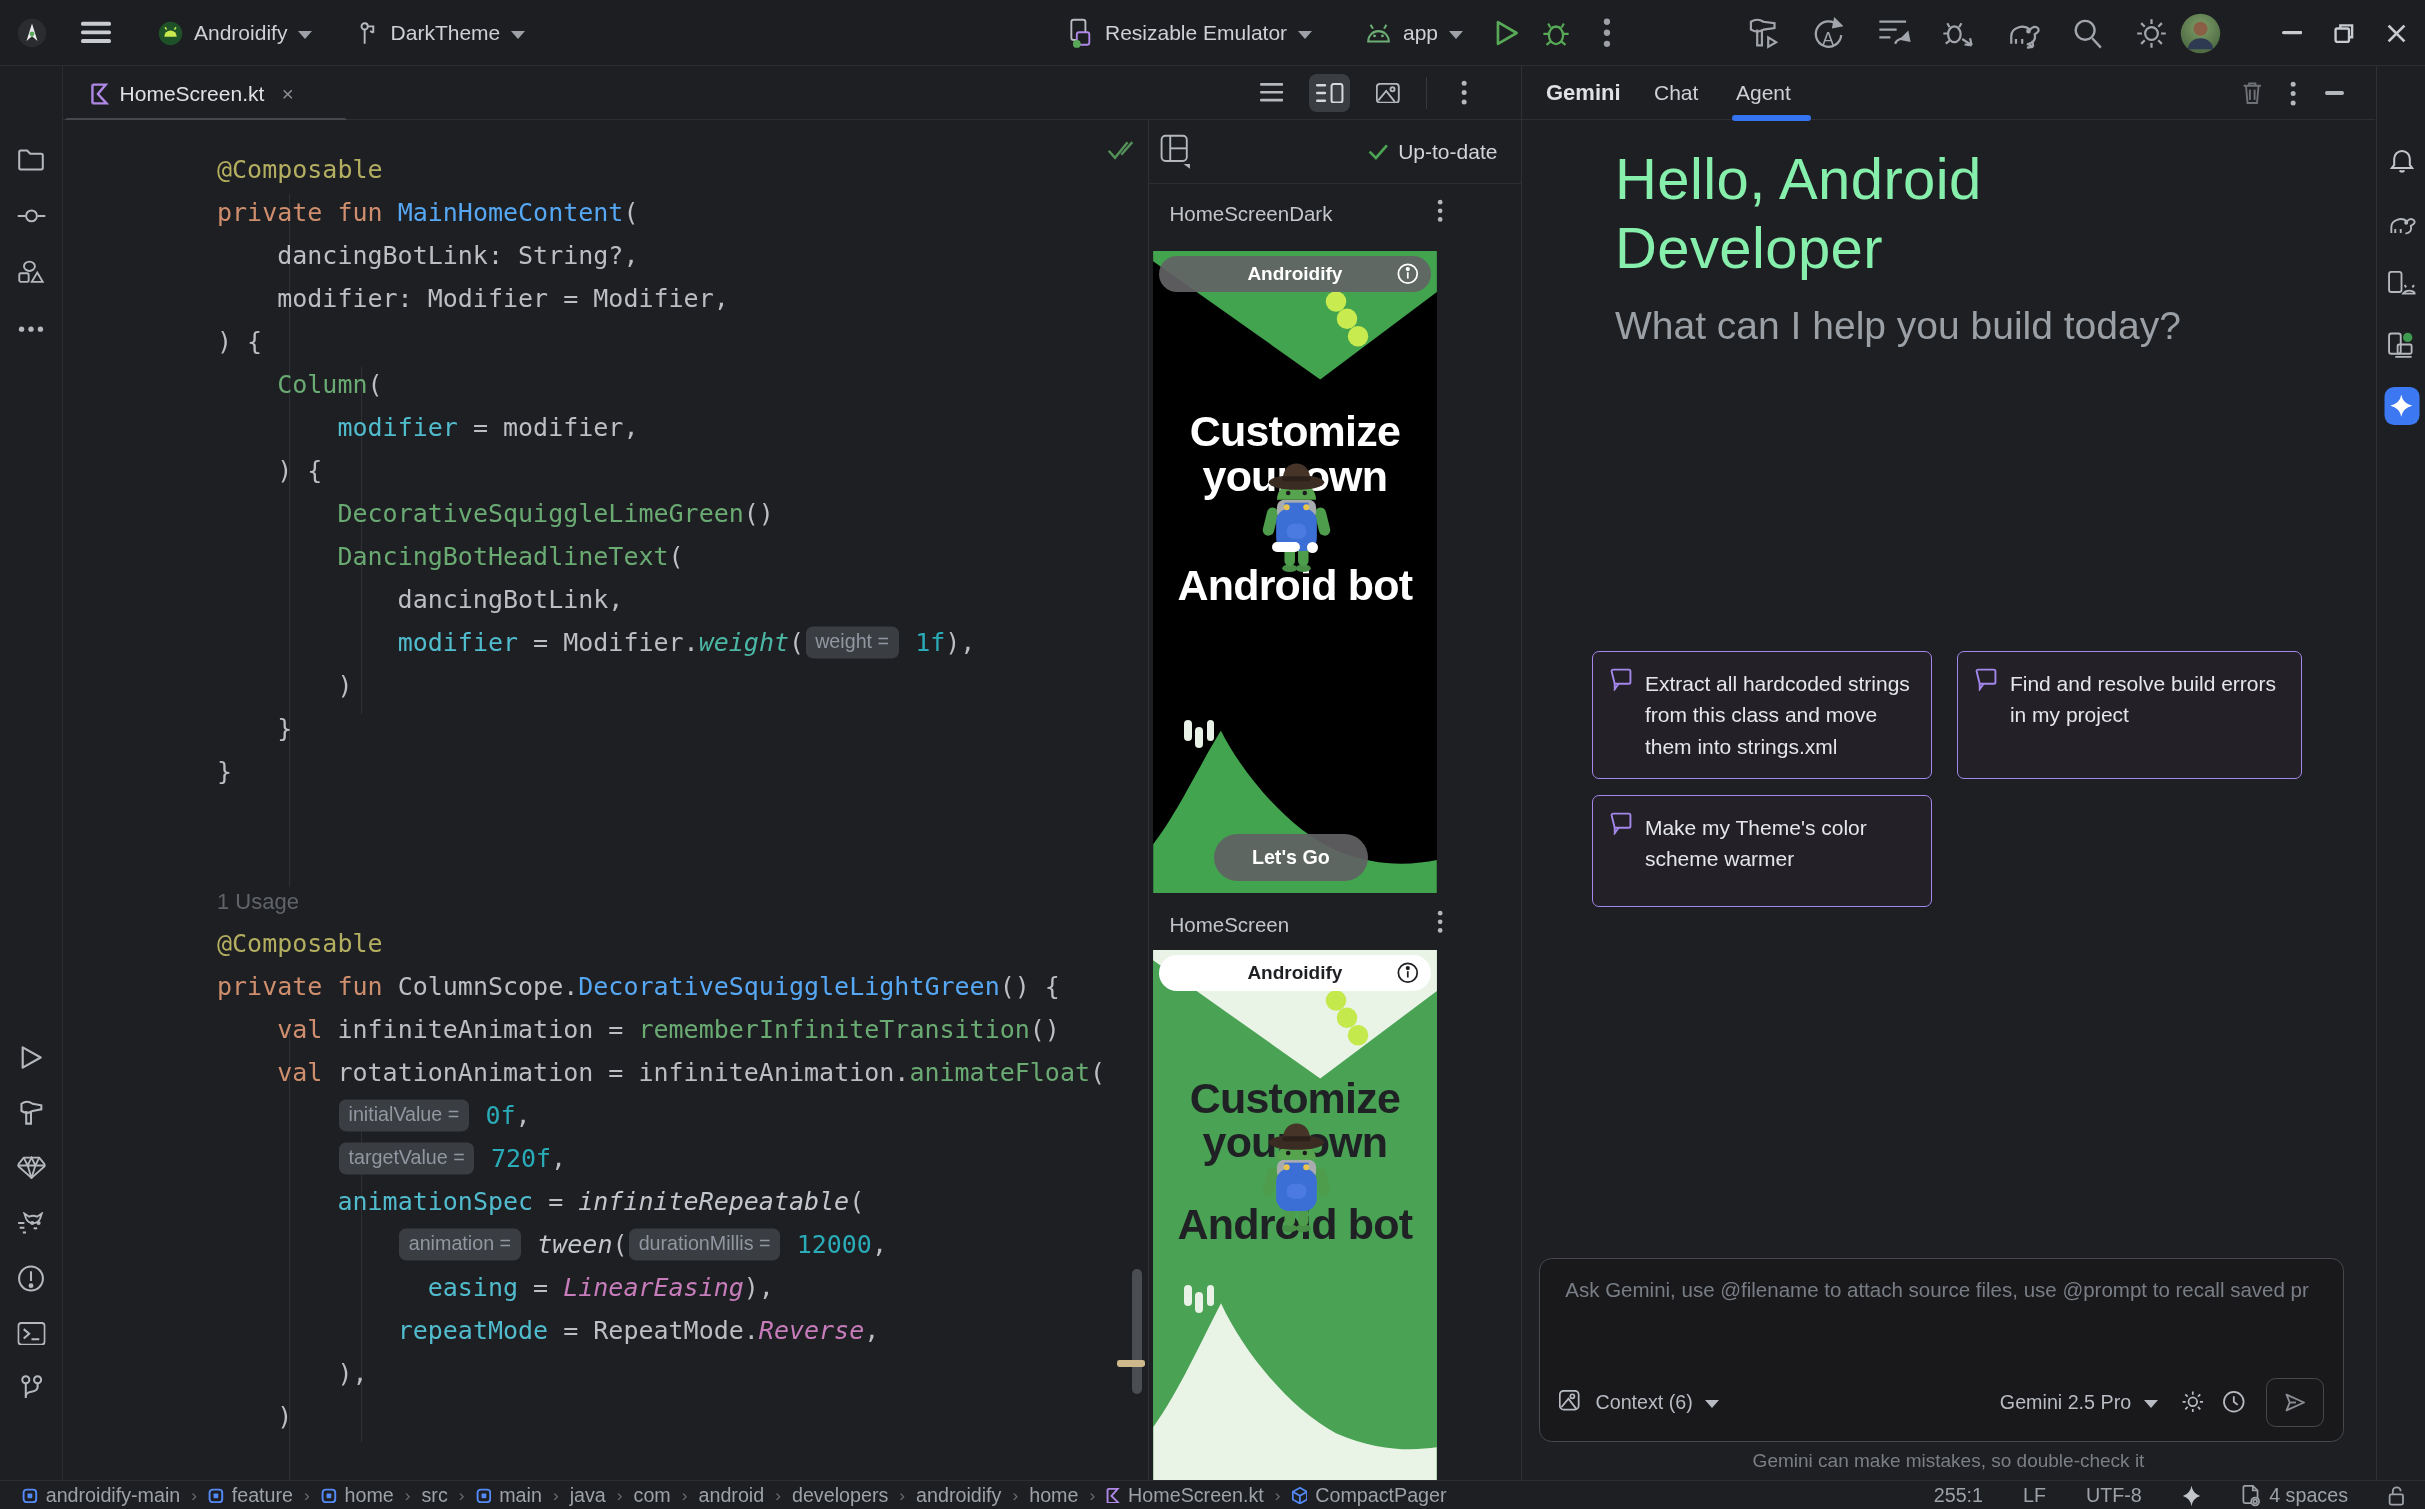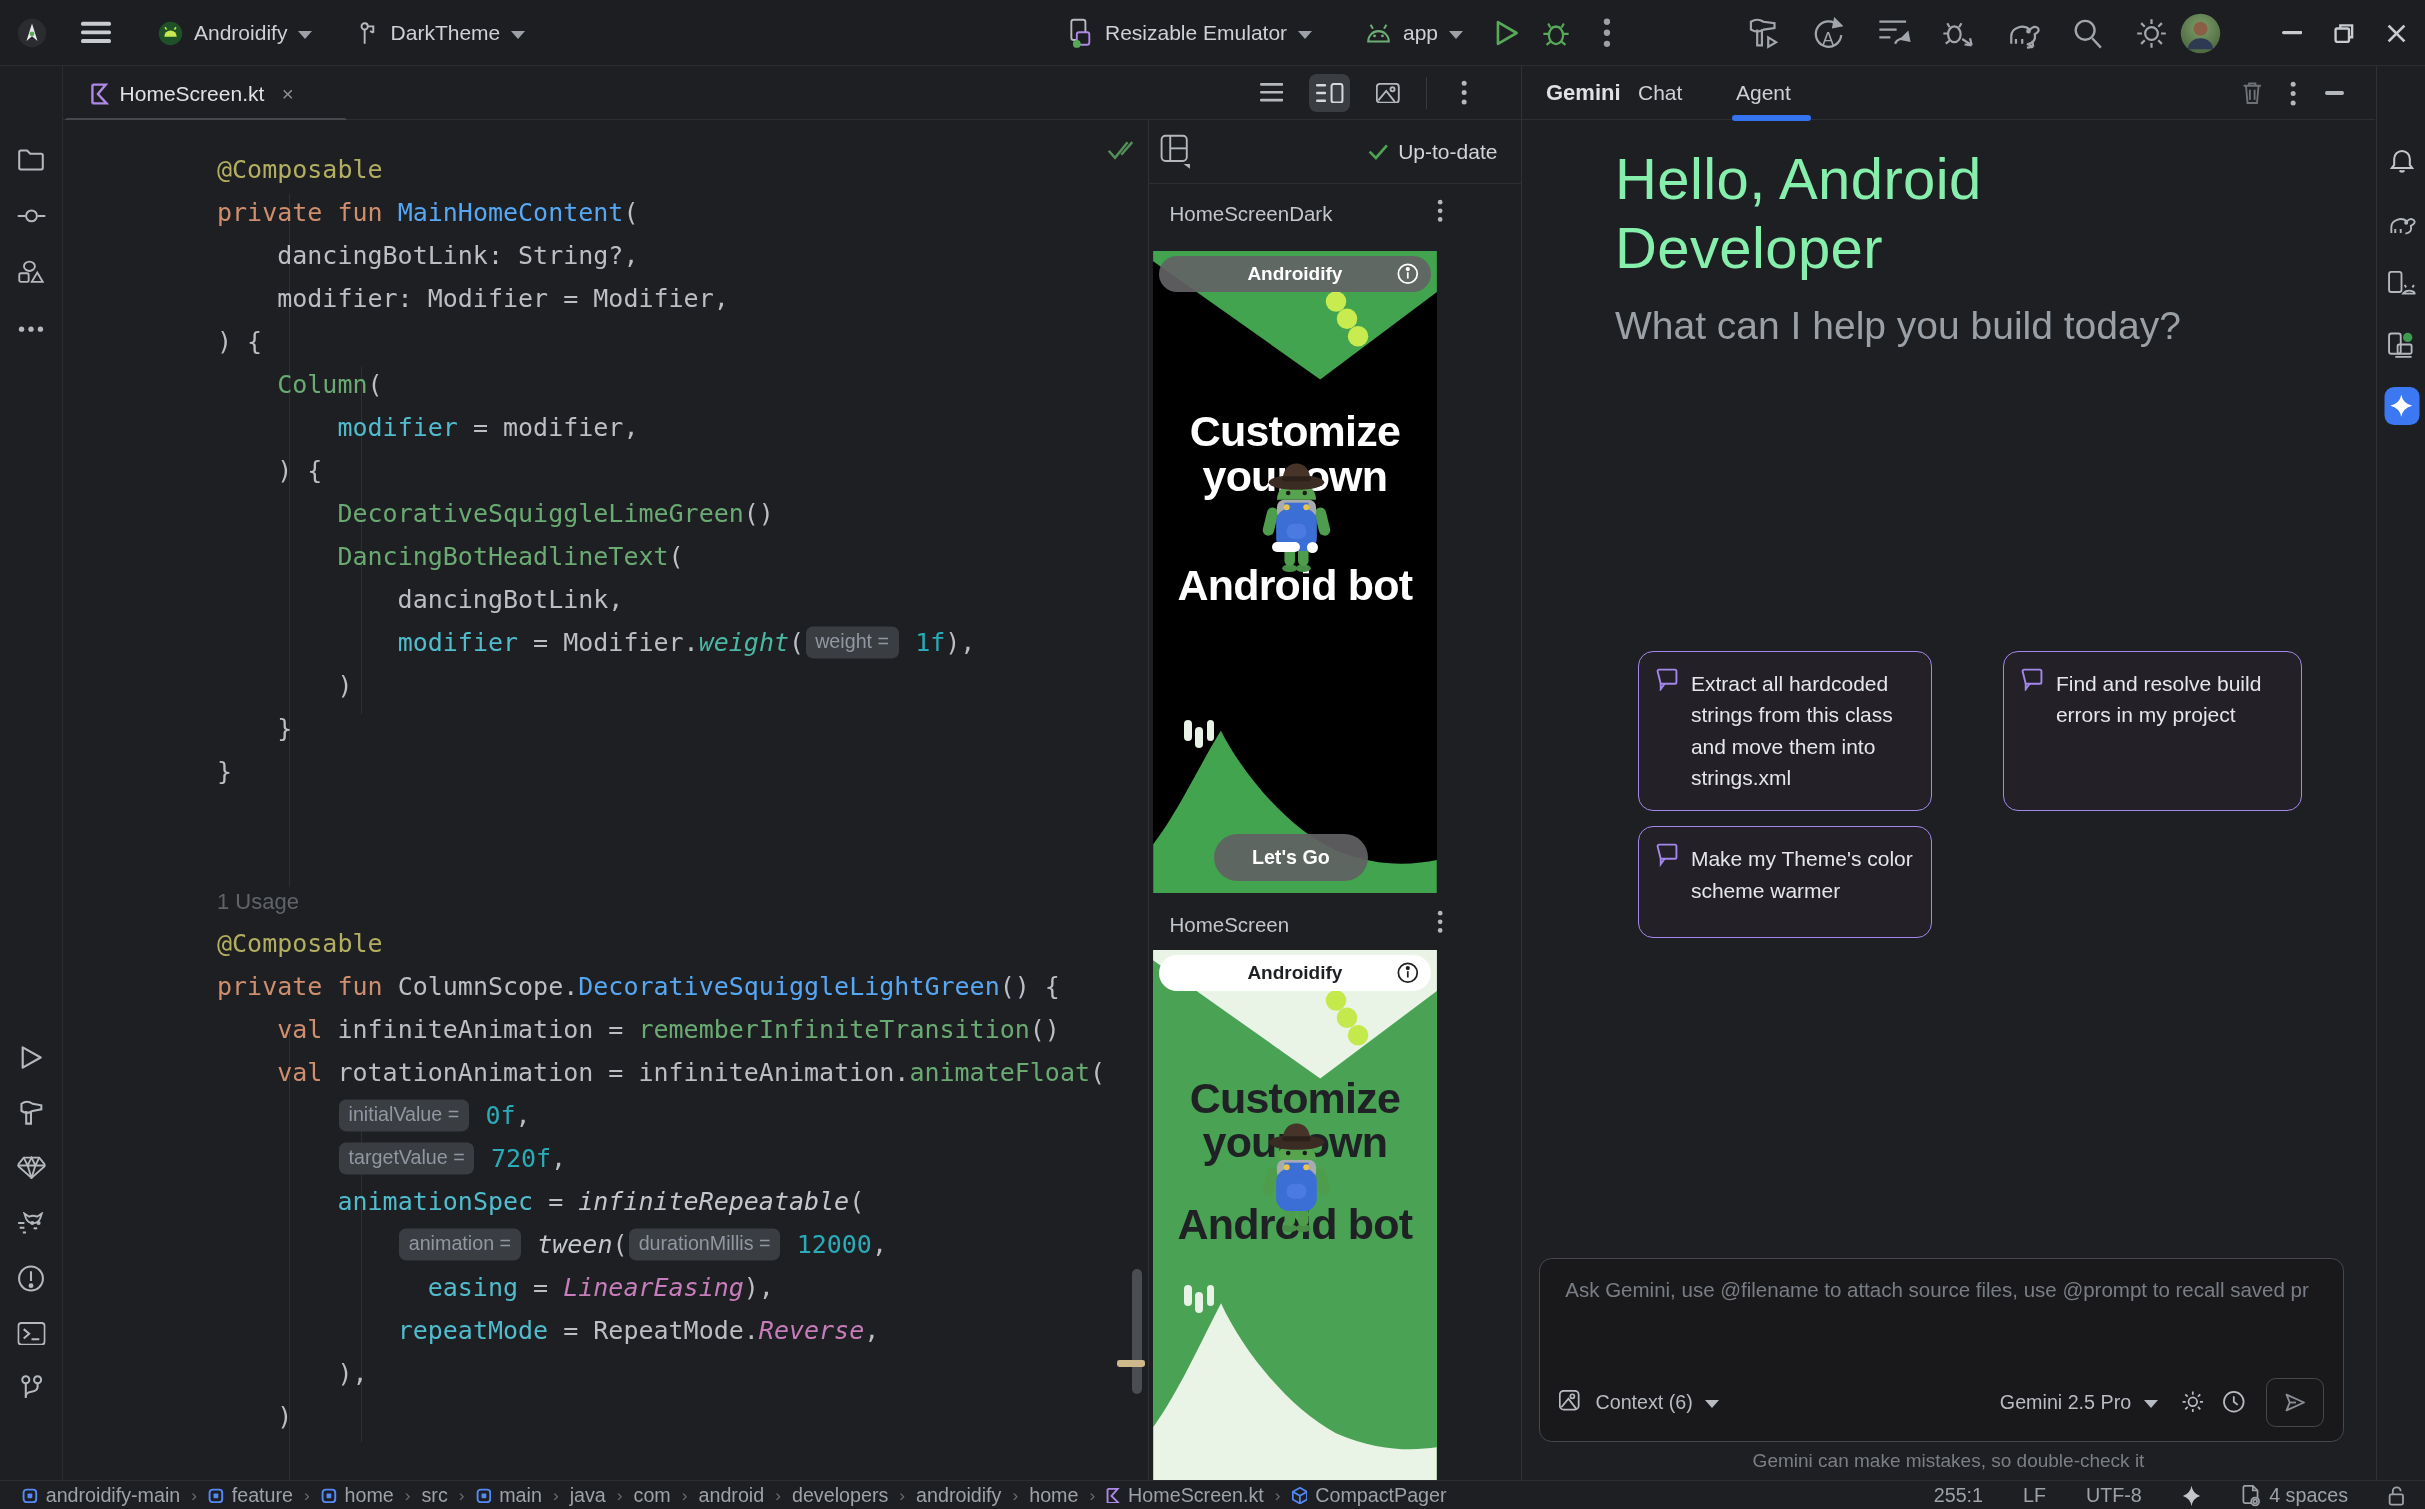--- a/index.html
+++ b/index.html
@@ -77,21 +77,21 @@
   
   .gemini { position:absolute; left:1521px; top:66px; width:854px; height:1414px; background:#1E1F22; border-left:0.8px solid #2F3134; }
   .g-header { position:absolute; left:0; top:0; width:100%; height:54px; border-bottom:0.8px solid #2C2E31; }
   .g-title { position:absolute; left:24px; top:0; height:54px; display:flex; align-items:center; font-size:22px; font-weight:bold; color:#DFE1E5; }
   .g-tab { position:absolute; top:0; height:54px; display:flex; align-items:center; font-size:21px; color:#CED0D6; }
   .g-underline { position:absolute; left:210px; top:49px; width:79px; height:5.5px; border-radius:3.2px; background:#3574F0; }
   .g-hicons { position:absolute; right:31.5px; top:0; height:54px; display:flex; align-items:center; gap:28px; }
   .g-hello { position:absolute; left:93px; font-size:58px; letter-spacing:0.4px; color:#86efac; font-weight:400; }
   .g-sub { position:absolute; left:93px; font-size:39px; color:#9AA0A6; }
   .g-cards { position:absolute; left:70px; top:585px; width:725px; display:grid; grid-template-columns:340px 345px; grid-gap:15.8px 25px; }
-  .g-card { border:1.6px solid #A487EC; border-radius:15px; background:#232127; min-height:112px; padding:15.8px 17.3px; display:flex; gap:12.6px;margin-left:46px; }
+  .g-card { border:1.6px solid #A487EC; border-radius:7px; background:#232127; min-height:112px; padding:15.8px 17.3px; display:flex; gap:12.6px; }
   .g-card-text { font-size:21px; line-height:31.5px; color:#E4E6EA; }
   .g-input { position:absolute; left:17.3px; top:1192px; width:805px; height:184px; border:1.6px solid #46484D; border-radius:12.6px; background:#19191C; }
   .g-ph { position:absolute; left:25px; top:19px; width:753px; font-size:20.5px; color:#797E86; white-space:nowrap; overflow:hidden; }
   .g-inrow { position:absolute; left:0; bottom:14px; width:100%; height:50px; display:flex; align-items:center; padding:0 19px; gap:12.6px; color:#B8BCC2; font-size:19.7px; }
   .g-send { width:58px; height:49px; border:1.6px solid #46484D; border-radius:9.5px; display:flex; align-items:center; justify-content:center; margin-left:7.9px; }
   .g-footer { position:absolute; left:0; top:1384px; width:100%; text-align:center; font-size:19px; color:#7B7F85; }
   .spacer { flex:1; }
 
   
   .statusbar { position:absolute; left:0; bottom:0; width:2426px; height:30px; background:#1E1F22; border-top:0.8px solid #2C2E31;
@@ -632,21 +632,21 @@
         </div>
       <svg class="abs" style="left:0; top:351px;" width="284" height="181" viewBox="0 0 360 230">
         <path d="M0 160 C 30 120 64 45 86 3 C 112 60 170 135 232 168 C 286 192 332 190 360 186 L360 230 L0 230 Z" fill="#E9F3E6"></path>
       </svg>
     </div>
   </div>
 
   <div class="gemini">
     <div class="g-header">
       <div class="g-title">Gemini</div>
-      <div class="g-tab" style="left:116px;">Chat</div>
+      <div class="g-tab" style="left:132px;">Chat</div>
       <div class="g-tab" style="left:214px;">Agent</div>
       <div class="g-underline"></div>
       <div class="g-hicons">
         <span>
             <svg width="20.5" height="23.6" viewBox="0 0 26 30" fill="none" stroke="#6E7277" stroke-width="2.4">
               <path d="M2 6 h22 M9 6 V3 h8 v3 M5 6 l2 22 h12 l2 -22"></path>
               <line x1="10" y1="11" x2="10" y2="24"></line>
               <line x1="16" y1="11" x2="16" y2="24"></line>
             </svg>
           </span>

